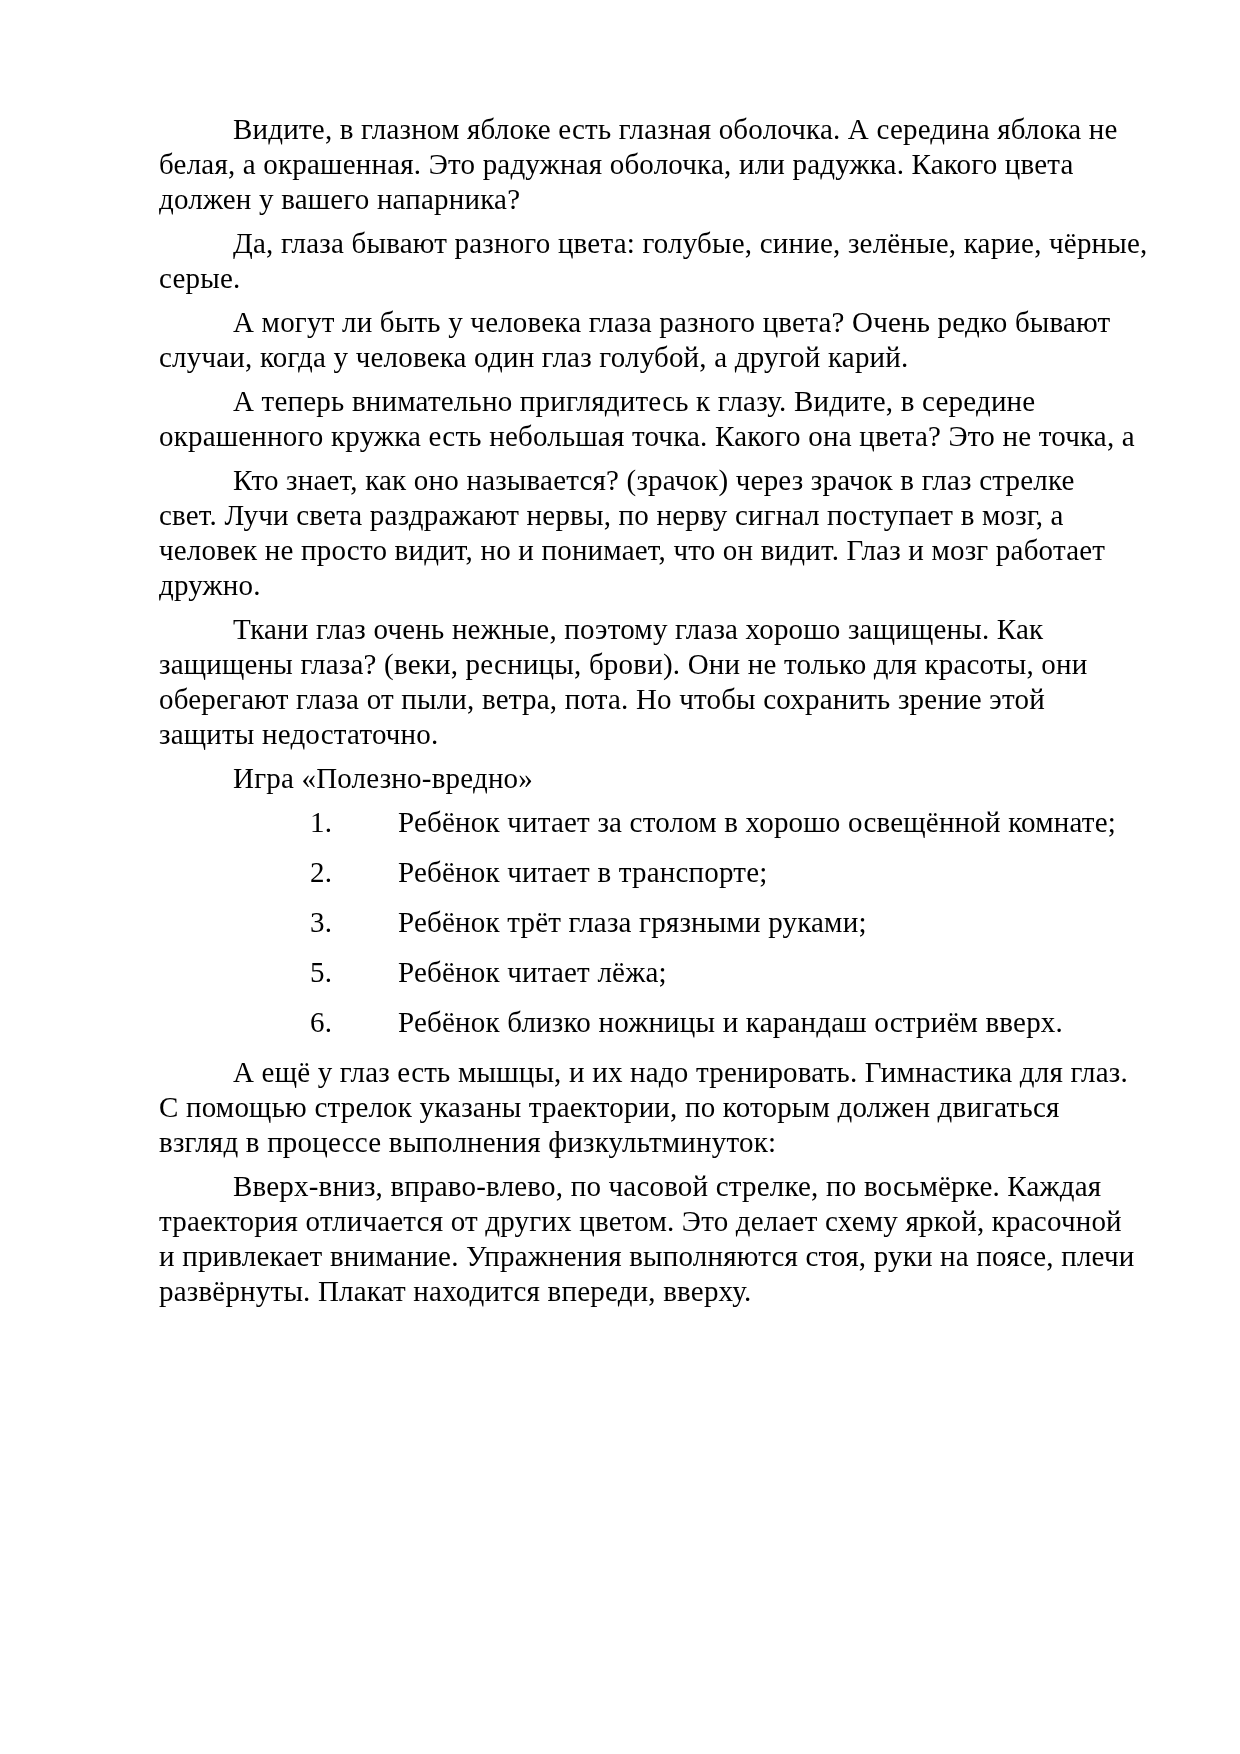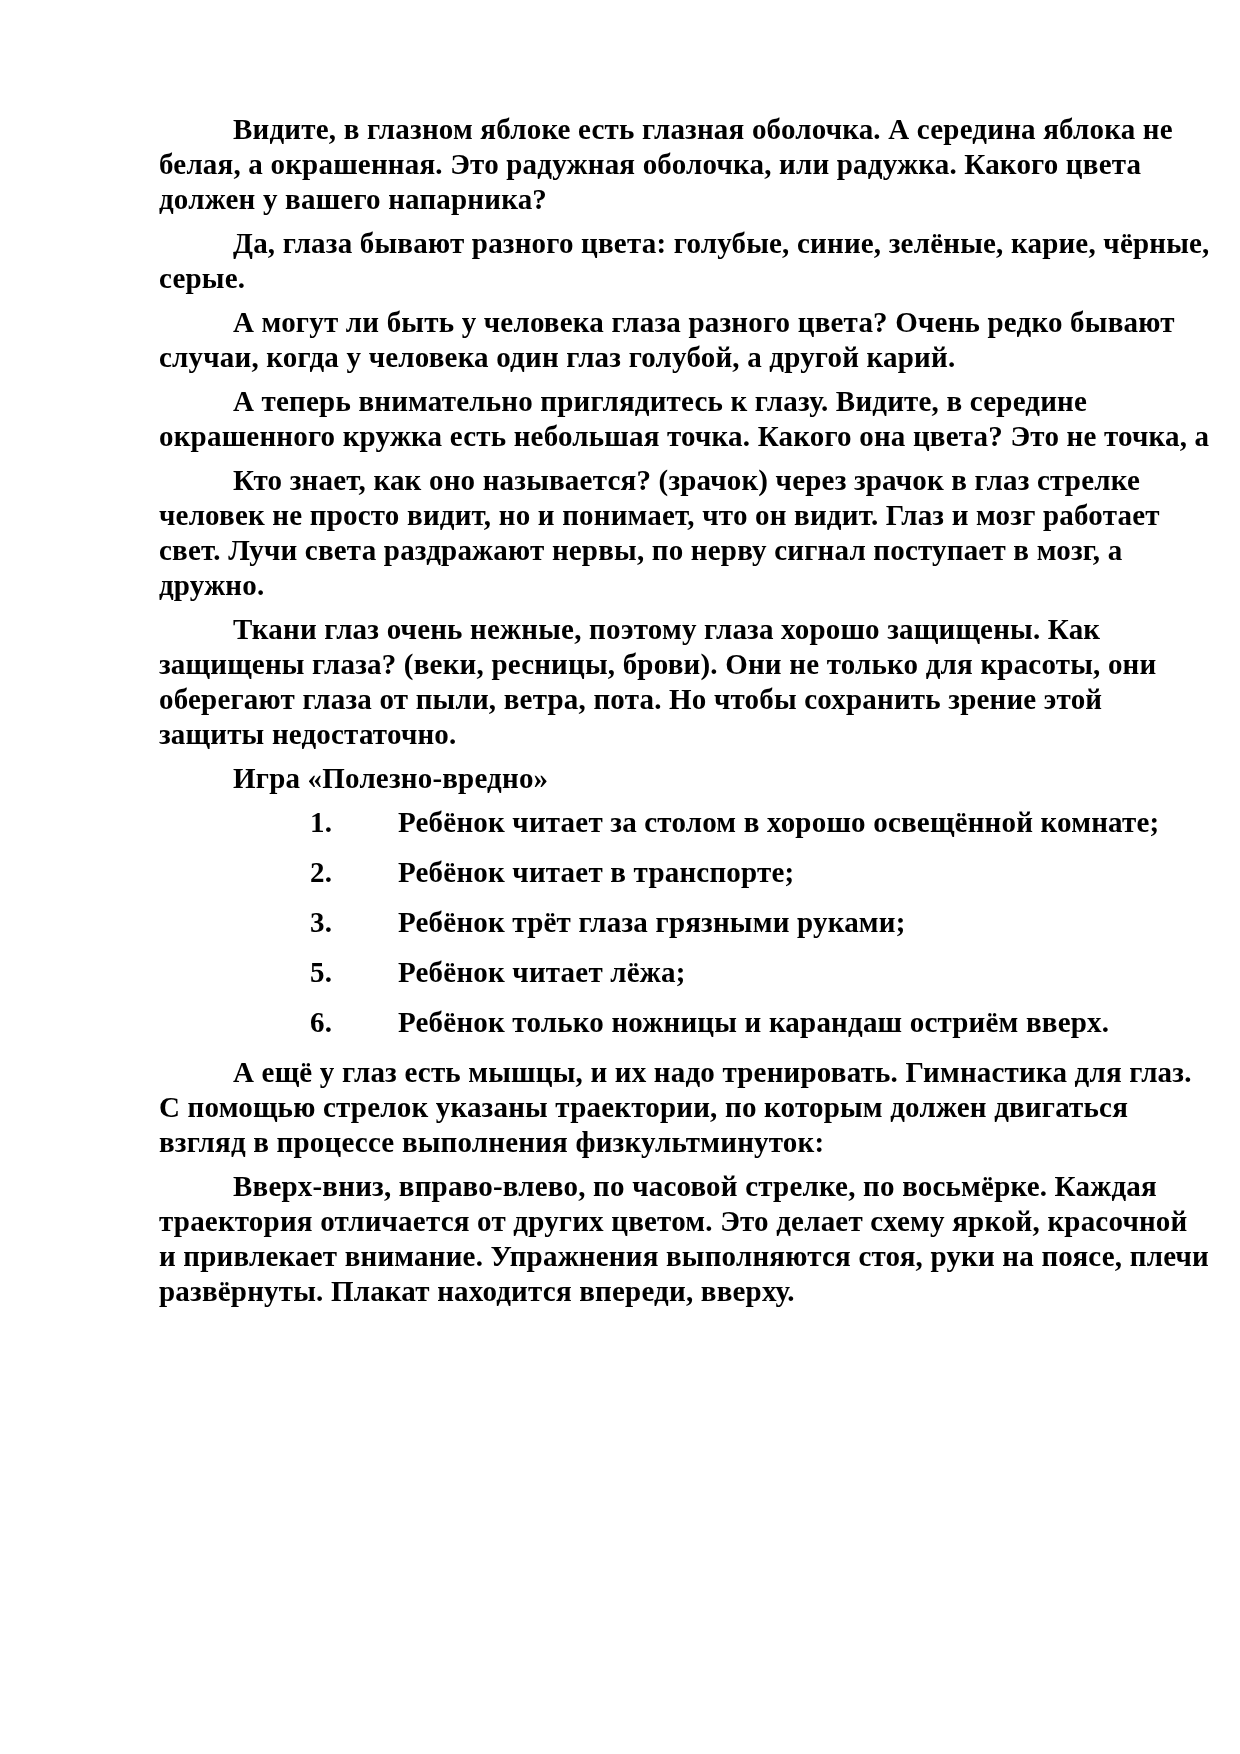--- a/index.html
+++ b/index.html
@@ -7,21 +7,20 @@
     padding: 0;
   }
   .page {
     position: relative;
     width: 1240px;
     height: 1754px;
     background: #ffffff;
     color: #000000;
     overflow: hidden;
     font-family: "Liberation Serif", "DejaVu Serif", serif;
-    font-weight: bold;
   }
   .content {
     position: absolute;
     left: 159px;
     top: 112px;
     width: 1010px;
   }
   .para {
     margin: 0 0 9px 0;
   }
@@ -65,22 +64,22 @@
       <div class="para body">
         <div class="line first">А могут ли быть у человека глаза разного цвета? Очень редко бывают</div>
         <div class="line wrap">случаи, когда у человека один глаз голубой, а другой карий.</div>
       </div>
       <div class="para body">
         <div class="line first">А теперь внимательно приглядитесь к глазу. Видите, в середине</div>
         <div class="line wrap">окрашенного кружка есть небольшая точка. Какого она цвета? Это не точка, а</div>
       </div>
       <div class="para body">
         <div class="line first">Кто знает, как оно называется? (зрачок) через зрачок в глаз стрелке</div>
+        <div class="line wrap">свет. Лучи света раздражают нервы, по нерву сигнал поступает в мозг, а</div>
         <div class="line wrap">человек не просто видит, но и понимает, что он видит. Глаз и мозг работает</div>
-        <div class="line wrap">свет. Лучи света раздражают нервы, по нерву сигнал поступает в мозг, а</div>
         <div class="line wrap">дружно.</div>
       </div>
       <div class="para body">
         <div class="line first">Ткани глаз очень нежные, поэтому глаза хорошо защищены. Как</div>
         <div class="line wrap">защищены глаза? (веки, ресницы, брови). Они не только для красоты, они</div>
         <div class="line wrap">оберегают глаза от пыли, ветра, пота. Но чтобы сохранить зрение этой</div>
         <div class="line wrap">защиты недостаточно.</div>
       </div>
       <div class="para body">
         <div class="line first">Игра «Полезно-вредно»</div>
@@ -91,21 +90,21 @@
       <div class="para list-item">
         <div class="line first"><span class="num">2.</span><span>Ребёнок читает в транспорте;</span></div>
       </div>
       <div class="para list-item">
         <div class="line first"><span class="num">3.</span><span>Ребёнок трёт глаза грязными руками;</span></div>
       </div>
       <div class="para list-item">
         <div class="line first"><span class="num">5.</span><span>Ребёнок читает лёжа;</span></div>
       </div>
       <div class="para list-item">
-        <div class="line first"><span class="num">6.</span><span>Ребёнок только ножницы и карандаш остриём вверх.</span></div>
+        <div class="line first"><span class="num">6.</span><span>Ребёнок близко ножницы и карандаш остриём вверх.</span></div>
       </div>
       <div class="para body">
         <div class="line first">А ещё у глаз есть мышцы, и их надо тренировать. Гимнастика для глаз.</div>
         <div class="line wrap">С помощью стрелок указаны траектории, по которым должен двигаться</div>
         <div class="line wrap">взгляд в процессе выполнения физкультминуток:</div>
       </div>
       <div class="para body">
         <div class="line first">Вверх-вниз, вправо-влево, по часовой стрелке, по восьмёрке. Каждая</div>
         <div class="line wrap">траектория отличается от других цветом. Это делает схему яркой, красочной</div>
         <div class="line wrap">и привлекает внимание. Упражнения выполняются стоя, руки на поясе, плечи</div>

